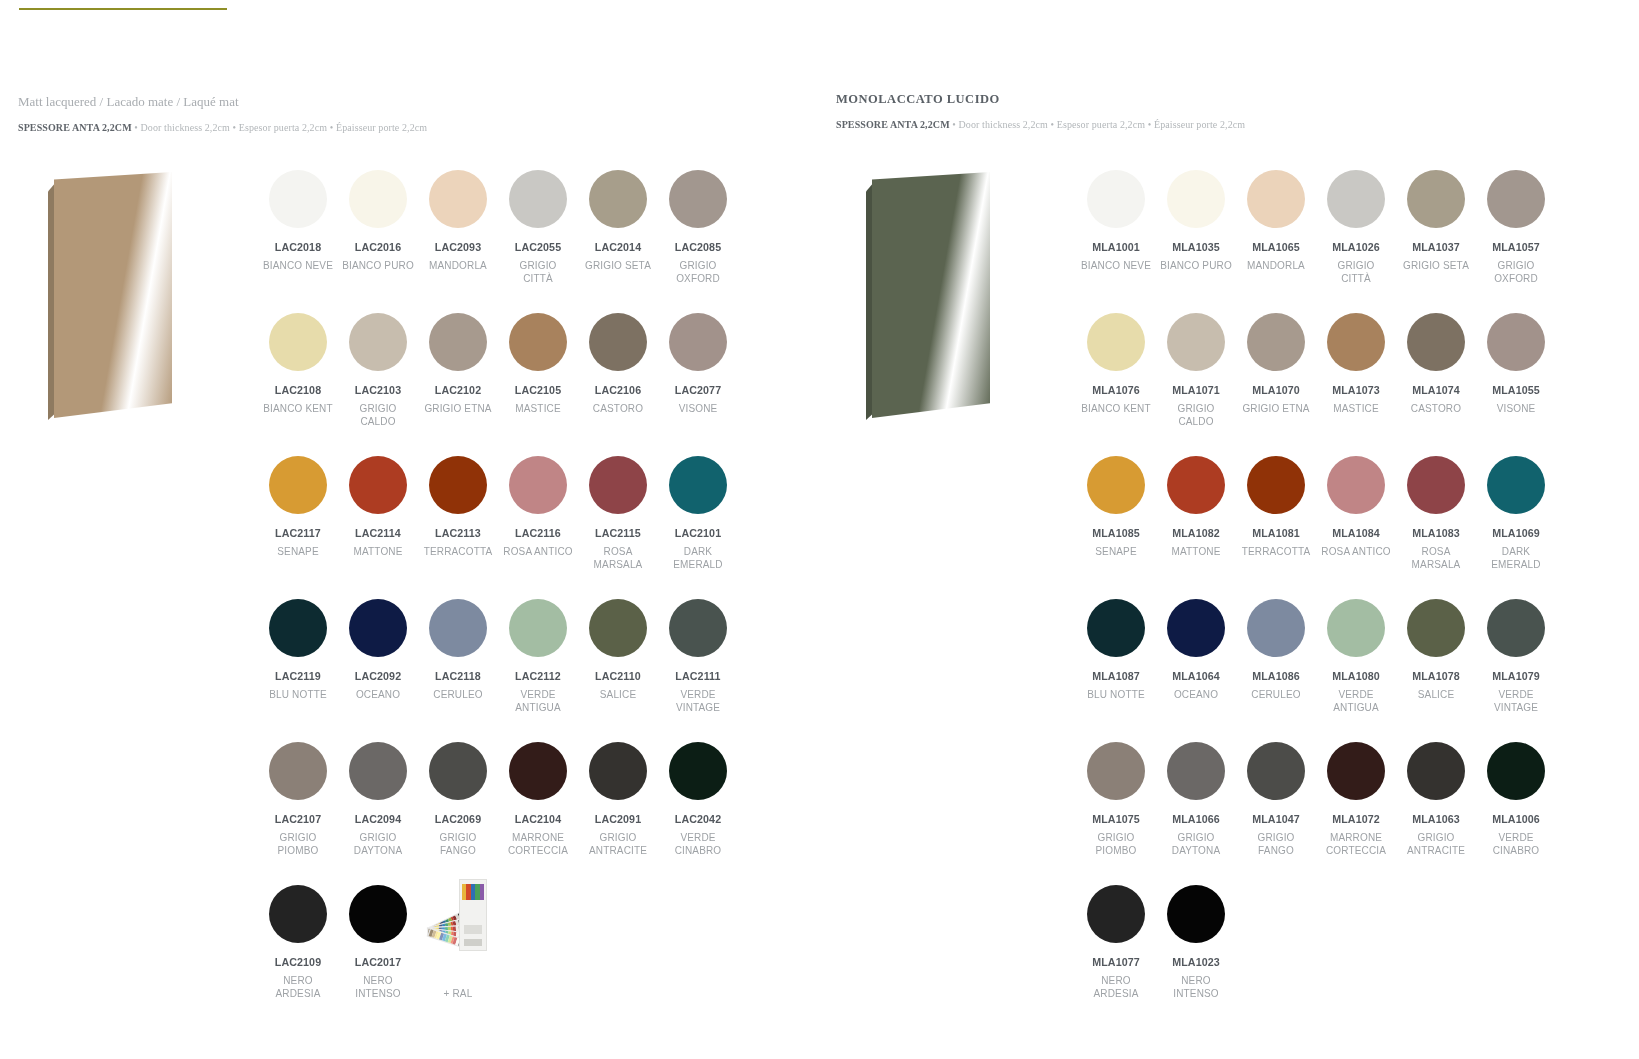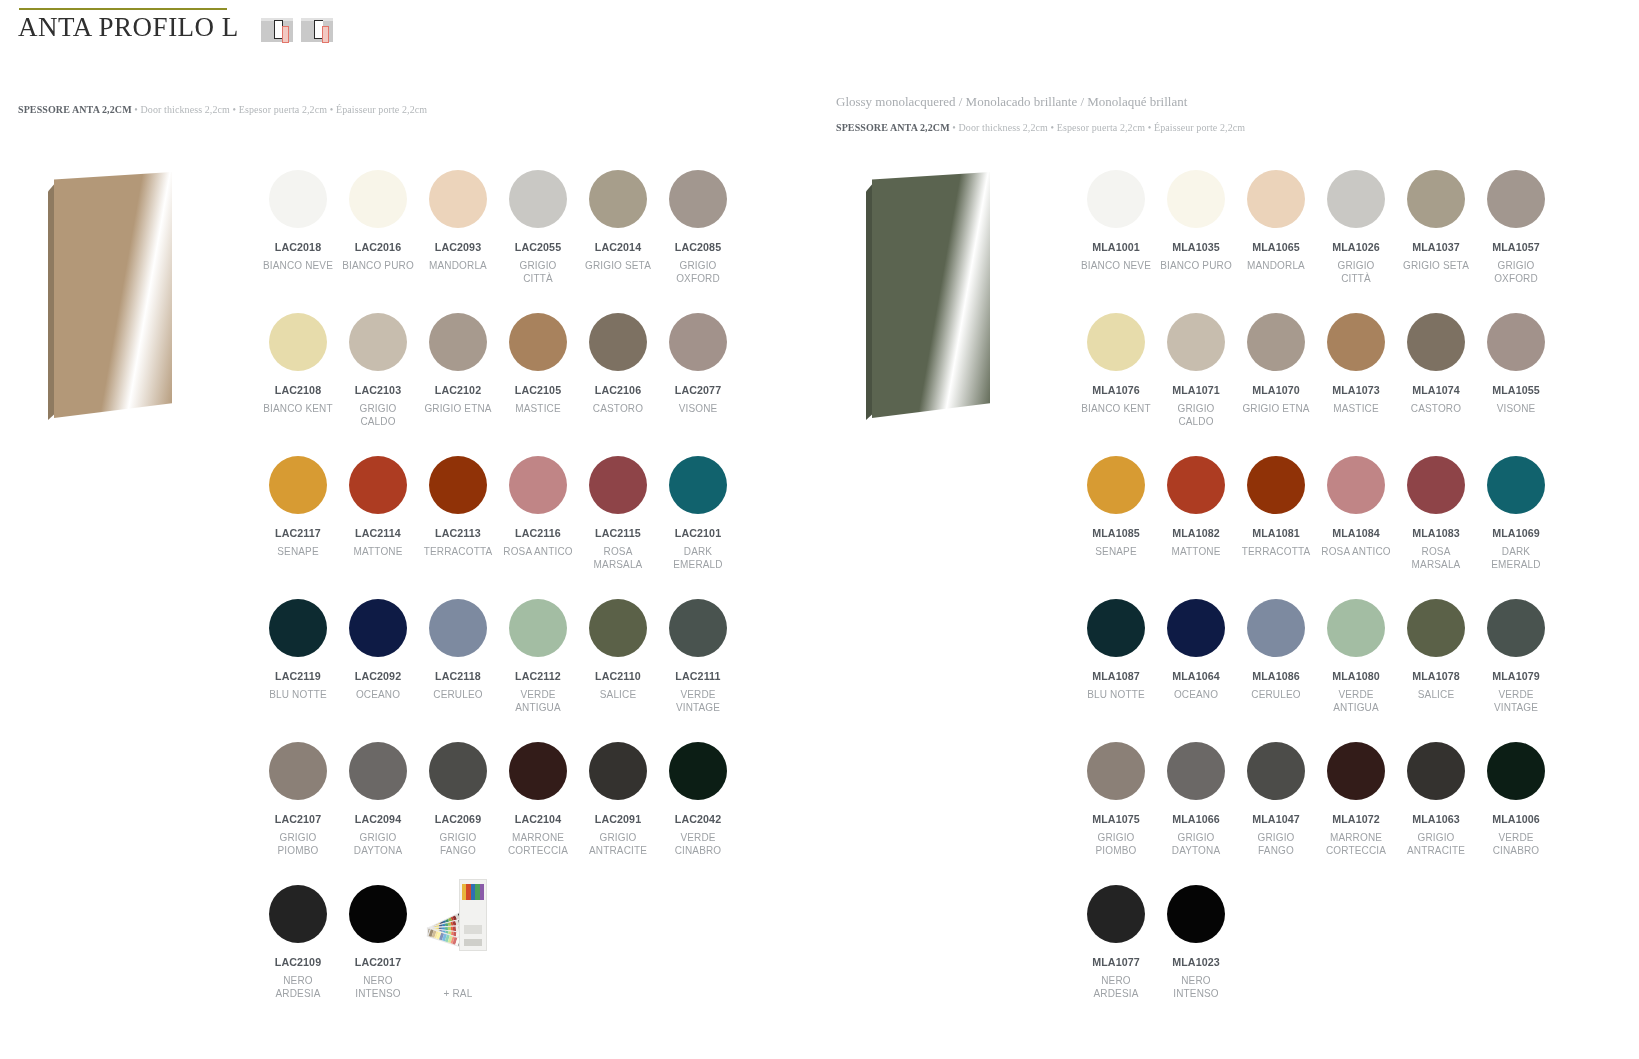--- a/index.html
+++ b/index.html
@@ -140,41 +140,25 @@
     background: #ffffff; border: 0.5px solid #e6e6e6;
     display: flex;
   }
   .ral .blade i { display: block; height: 100%; flex: 1 1 auto; }
 </style>
 </head>
 <body>
 
 <div class="header">
   <div class="title-rule"></div>
-  <div class="title-row">
-    <div class="main-title">ANTA PROFILO L</div>
-    <div class="door-icons">
-      <div class="door-icon left">
-        <div class="carcass"></div>
-          <div class="topline"></div>
-        <div class="panel"></div>
-          <div class="lip"></div>
-      </div>
-      <div class="door-icon right">
-        <div class="carcass"></div>
-          <div class="topline"></div>
-        <div class="panel"></div>
-          <div class="lip"></div>
-      </div>
-    </div>
-  </div>
 </div>
 
 <div class="col left" id="col0">
     <div>
+      <div class="fin-trans">Matt lacquered / Lacado mate / Laqué mat</div>
       <div class="fin-spec"><b>SPESSORE ANTA 2,2CM</b><span> • Door thickness 2,2cm • Espesor puerta 2,2cm • Épaisseur porte 2,2cm</span></div>
     </div>
     <div class="door-render">
       <div class="edge" style="background: rgb(142, 122, 96); clip-path: polygon(0% 4%, 100% 0%, 100% 97%, 0% 100%);"></div>
       <div class="face" style="background: linear-gradient(100deg, rgb(179, 152, 120) 0%, rgb(179, 152, 120) 55%, rgba(255, 255, 255, 0.13) 72%, rgb(179, 152, 120) 100%); clip-path: polygon(0% 3%, 100% 0%, 100% 94%, 0% 100%);"></div>
     </div>
     <div class="grid">
       <div class="cell">
         <div class="dot" style="background: rgb(244, 244, 241);"></div>
         <div class="code">LAC2018</div>
@@ -414,21 +398,21 @@
             <div class="lab2"></div>
             <div class="lab3"></div>
           </div>
         </div>
         <div class="nm" style="margin-top: 36px;">+ RAL</div>
       </div>
     </div>
   </div>
 <div class="col right" id="col1">
     <div>
-      <div class="fin-trans">Glossy monolacquered / Monolacado brillante / Monolaqué brillant</div>
+      <div class="fin-name">MONOLACCATO LUCIDO</div>
       <div class="fin-spec"><b>SPESSORE ANTA 2,2CM</b><span> • Door thickness 2,2cm • Espesor puerta 2,2cm • Épaisseur porte 2,2cm</span></div>
     </div>
     <div class="door-render">
       <div class="edge" style="background: rgb(74, 82, 66); clip-path: polygon(0% 4%, 100% 0%, 100% 97%, 0% 100%);"></div>
       <div class="face" style="background: linear-gradient(100deg, rgb(91, 100, 80) 0%, rgb(91, 100, 80) 55%, rgba(255, 255, 255, 0.13) 72%, rgb(91, 100, 80) 100%); clip-path: polygon(0% 3%, 100% 0%, 100% 94%, 0% 100%);"></div>
     </div>
     <div class="grid">
       <div class="cell">
         <div class="dot" style="background: rgb(244, 244, 241);"></div>
         <div class="code">MLA1001</div>

